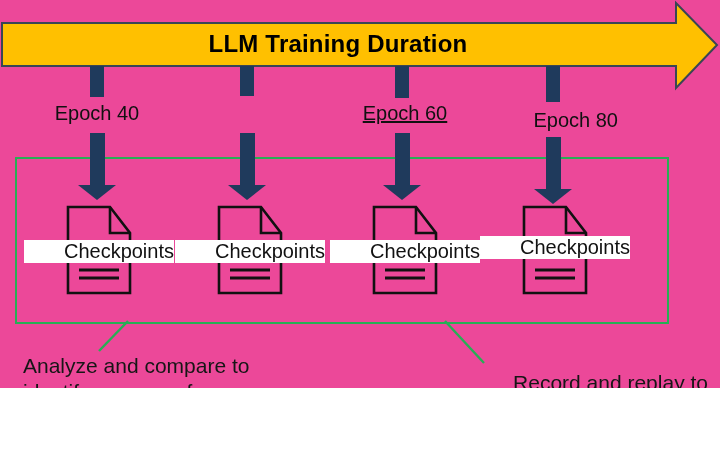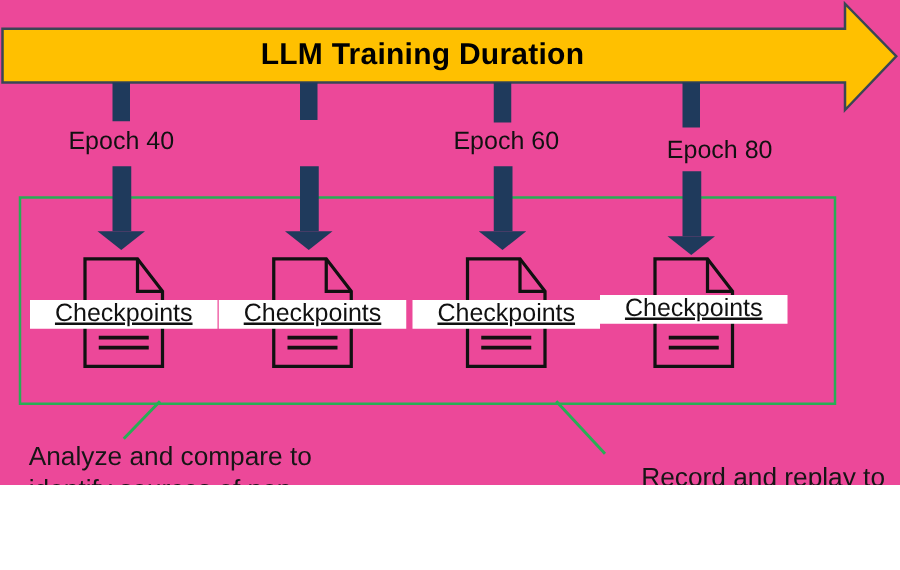--- a/index.html
+++ b/index.html
@@ -21,22 +21,22 @@
   }
   .down-arrow{position:absolute;width:38px;top:133px;z-index:3;}
   .down-arrow .stem{margin:0 auto;width:15px;height:52px;background:#1F3A5C;}
   .down-arrow .head{
     width:0;height:0;margin:0 auto;
     border-left:19px solid transparent;border-right:19px solid transparent;
     border-top:15px solid #1F3A5C;
   }
   .doc-icon{position:absolute;top:204px;z-index:3;}
   .checkpoint-label{
-    position:absolute;width:150px;top:240px;text-align:center;font-size:20px;
-    color:#111111;background:#ffffff;z-index:4;line-height:23px;white-space:nowrap;text-decoration:underline;
+    position:absolute;width:150px;top:240px;text-align:right;font-size:20px;
+    color:#111111;background:#ffffff;z-index:4;line-height:23px;white-space:nowrap;
   }
   
   #checkpoints-box{
     position:absolute;left:15px;top:157px;width:650px;height:163px;
     border:2px solid #27AE55;z-index:1;background:transparent;
   }
   #callout-svg{position:absolute;left:0;top:0;z-index:2;pointer-events:none;}
   .annotation{
     position:absolute;font-size:21px;color:#161616;line-height:26px;
     white-space:pre-line;z-index:3;
@@ -80,21 +80,21 @@
       <div class="head"></div>
   </div>
   <svg class="doc-icon" style="left:216px;" width="68" height="92" viewBox="0 0 68 92">
     <path d="M3 89 L3 3 L45 3 L65 29 L65 89 Z" fill="none" stroke="#111111" stroke-width="2.6"></path>
     <path d="M45 3 L45 29 L65 29" fill="none" stroke="#111111" stroke-width="2.6"></path>
     <path d="M14 66 L54 66 M14 74 L54 74" stroke="#111111" stroke-width="3"></path>
   </svg>
   <div class="checkpoint-label" style="left:175px;">Checkpoints</div>
 
   <div class="top-stem" style="left:395px;height:32px;"></div>
-  <div class="epoch-label" style="left:340px;">Epoch 60</div>
+  <div class="epoch-label" style="left:340px;text-decoration:underline;">Epoch 60</div>
   <div class="down-arrow" style="left:383px;">
     <div class="stem"></div>
       <div class="head"></div>
   </div>
   <svg class="doc-icon" style="left:371px;" width="68" height="92" viewBox="0 0 68 92">
     <path d="M3 89 L3 3 L45 3 L65 29 L65 89 Z" fill="none" stroke="#111111" stroke-width="2.6"></path>
     <path d="M45 3 L45 29 L65 29" fill="none" stroke="#111111" stroke-width="2.6"></path>
     <path d="M14 66 L54 66 M14 74 L54 74" stroke="#111111" stroke-width="3"></path>
   </svg>
   <div class="checkpoint-label" style="left:330px;">Checkpoints</div>

